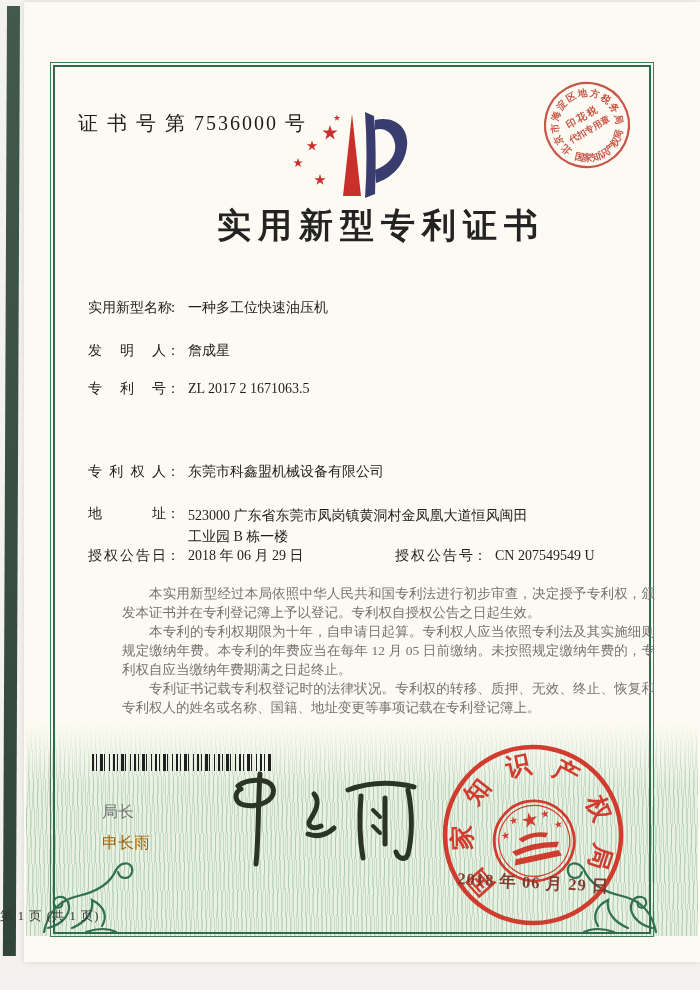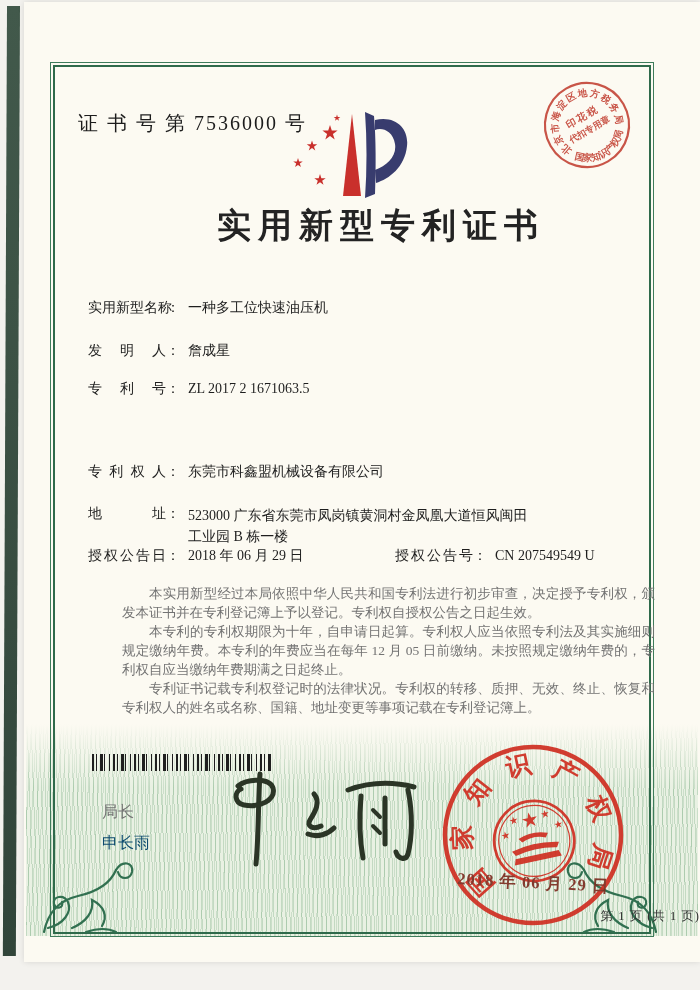--- a/index.html
+++ b/index.html
@@ -52,33 +52,33 @@
   .barcode{position:absolute;left:92px;top:754px;width:180px;height:17px;z-index:3;
     background:repeating-linear-gradient(90deg,
       #1f1f1f 0 2px,transparent 2px 4px,
       #1f1f1f 4px 5px,transparent 5px 8px,
       #1f1f1f 8px 11px,transparent 11px 12.5px,
       #1f1f1f 12.5px 13.5px,transparent 13.5px 17px,
       #1f1f1f 17px 18px,transparent 18px 21px);}
 
   .sig-title{position:absolute;left:102px;top:802px;font-size:16px;color:#737373;
              font-family:"Liberation Sans","DejaVu Sans",sans-serif;z-index:3;}
-  .sig-name{position:absolute;left:102px;top:833px;font-size:16px;color:#0c4a6e;
+  .sig-name{position:absolute;left:102px;top:833px;font-size:16px;color:#a16207;
             font-family:"Liberation Sans","DejaVu Sans",sans-serif;z-index:3;text-align:center;}
   .signature{position:absolute;left:218px;top:760px;z-index:3;}
 
   .seal-main{position:absolute;left:423px;top:725px;z-index:4;opacity:.92;}
   .seal-tax{position:absolute;left:527px;top:65px;z-index:4;opacity:.85;}
   .seal-font{font-family:"Liberation Serif","DejaVu Serif",serif;font-weight:bold;}
 
   .flourish{position:absolute;z-index:3;}
   .flourish.fl-left{left:38px;top:848px;}
   .flourish.fl-right{left:562px;top:848px;transform:scaleX(-1);}
 
-  .footer{position:absolute;left:0;top:908px;width:700px;text-align:right;
+  .footer{position:absolute;left:0;top:908px;width:700px;text-align:left;
           font-size:12.5px;color:#333;z-index:3;letter-spacing:1px;}
 </style>
 </head>
 <body>
 
 <div class="shot">
 
   <div class="spine"></div>
   <div class="page"></div>
   <div class="band"></div>

